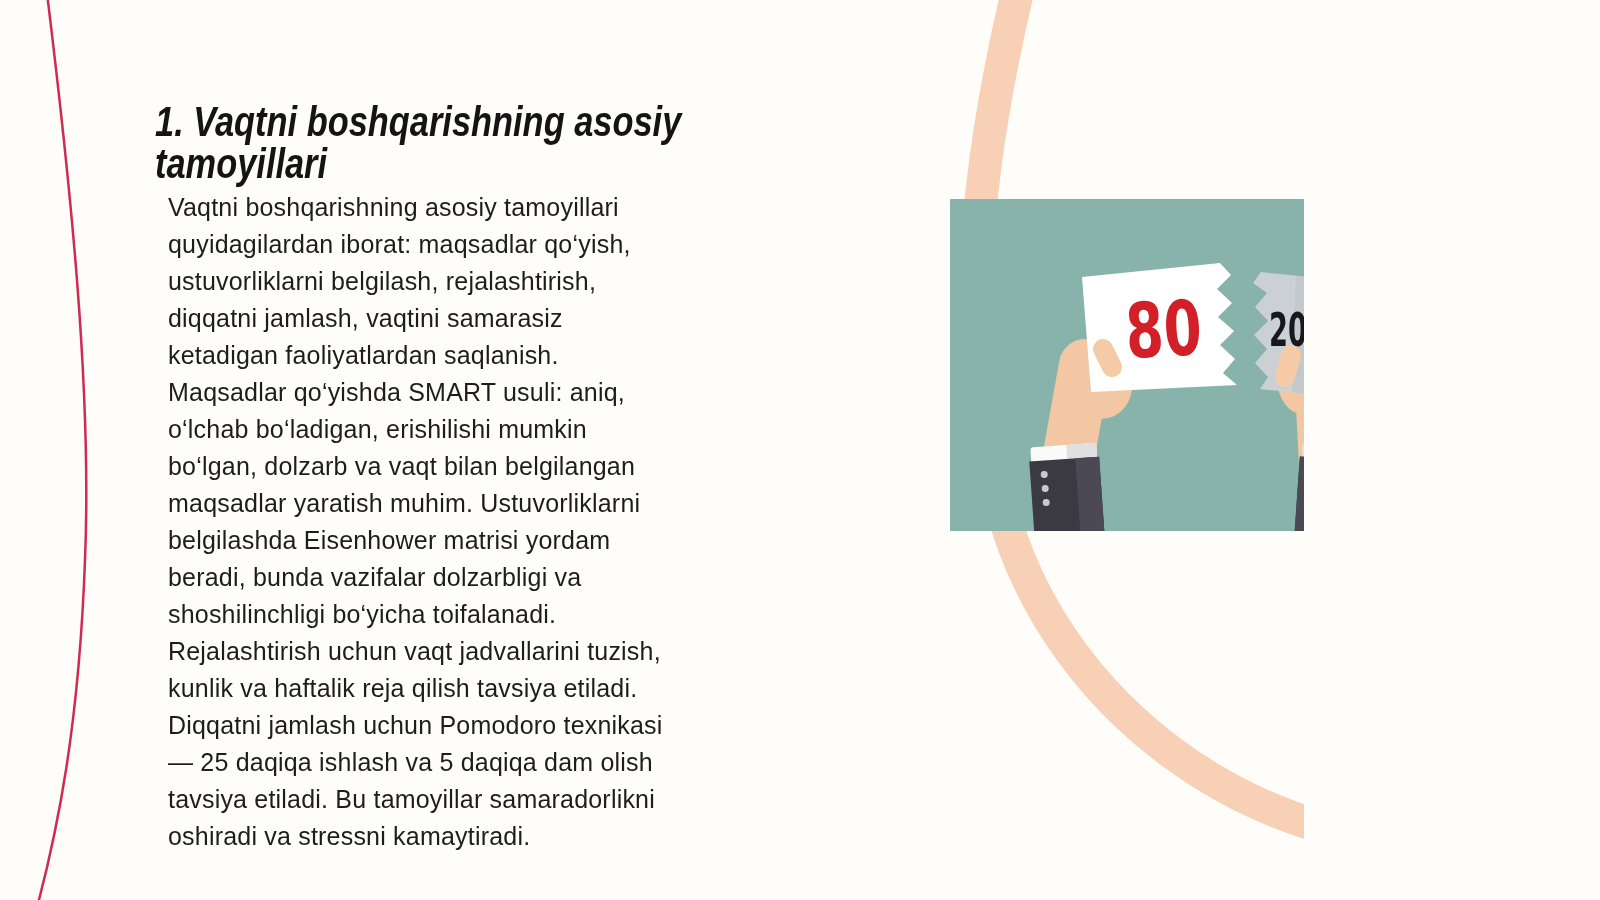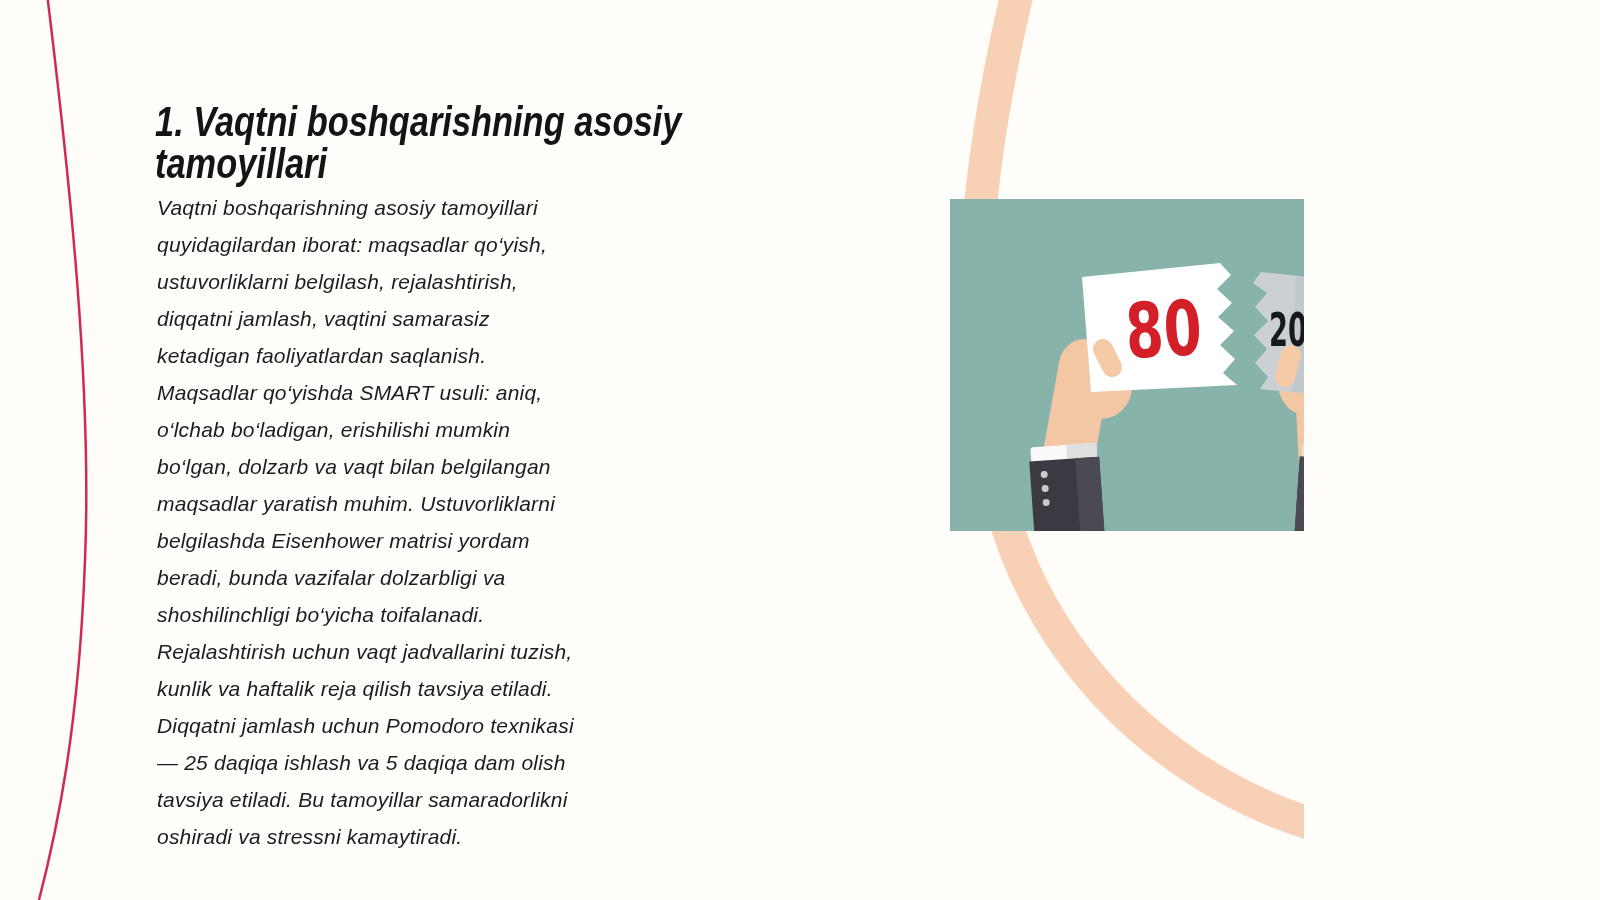--- a/index.html
+++ b/index.html
@@ -27,28 +27,27 @@
     line-height: 42px;
     font-weight: bold;
     font-style: italic;
     color: #141414;
     white-space: pre;
     transform: scaleX(0.80);
     transform-origin: left top;
   }
   .slide-body {
     position: absolute;
-    left: 157px; top: 189px;
+    left: 168px; top: 189px;
     z-index: 2;
-    font-size: 21px;
+    font-size: 25px;
     line-height: 37px;
     color: #1d1d1d;
     letter-spacing: 0.2px;
     white-space: pre;
-    font-style: italic;
   }
   .illustration-svg {
     position: absolute;
     left: 950px; top: 199px;
     width: 499px; height: 332px;
     z-index: 1;
   }
 </style>
 </head>
 <body>

